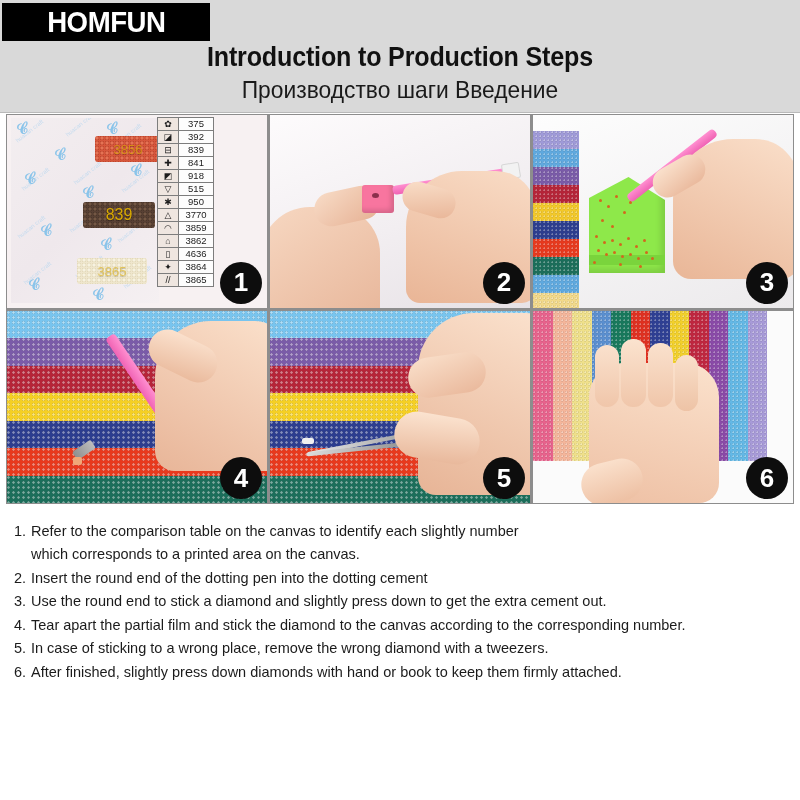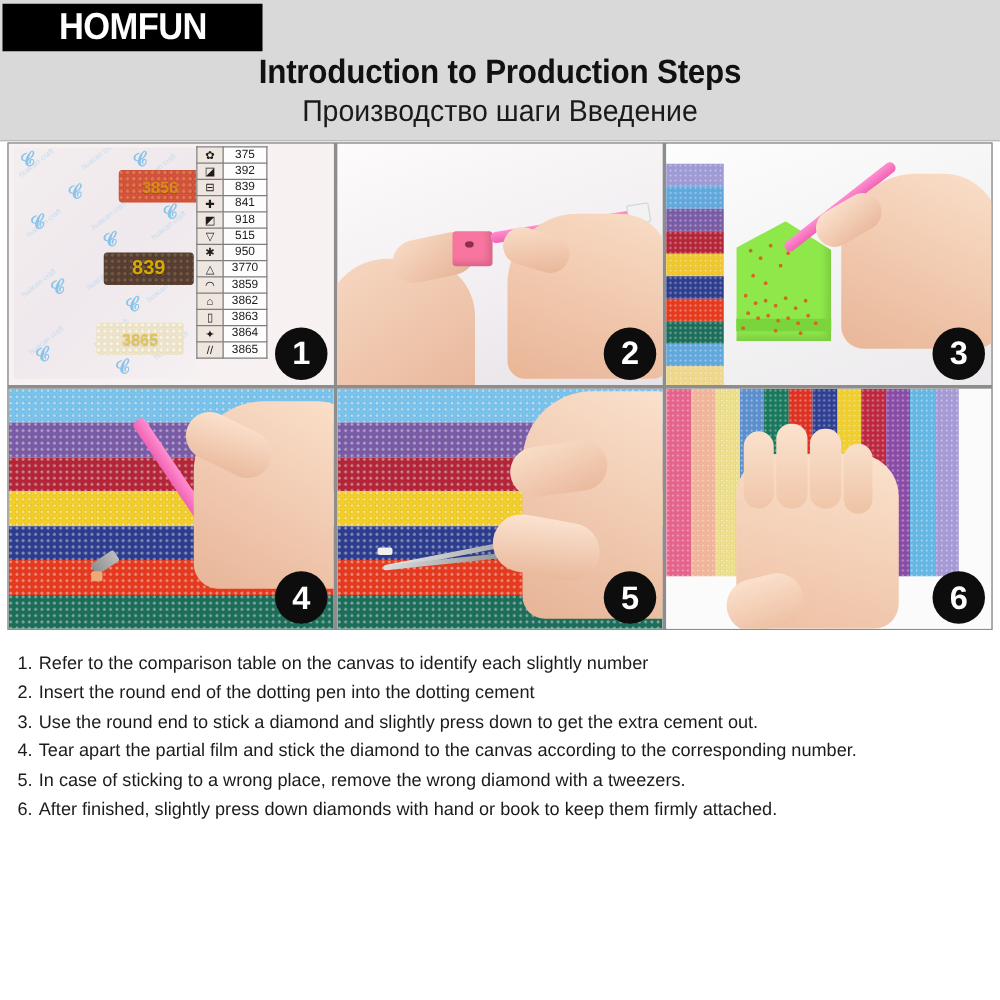--- a/index.html
+++ b/index.html
@@ -74,21 +74,21 @@
   }
   .wm{
     position:absolute;color:#bfd9ef;font-size:6px;
     transform:rotate(-38deg);white-space:nowrap;opacity:.85;
   }
   .swoosh{
     position:absolute;color:#7fc0ea;font-size:15px;font-weight:bold;
     transform:rotate(-20deg);opacity:.9;
   }
   .bag{position:absolute;border-radius:3px;display:flex;align-items:center;justify-content:center;}
-  .bag-label{font-weight:bold;color:#d8a900;font-size:16px;text-shadow:0 1px 1px rgba(0,0,0,.35);}
+  .bag-label{font-weight:normal;color:#d8a900;font-size:16px;text-shadow:0 1px 1px rgba(0,0,0,.35);}
   .bag-tex{position:absolute;inset:0;border-radius:3px;opacity:.55;}
 
   .chart{
     position:absolute;left:150px;top:2px;
     border-collapse:collapse;
     background:#fff;
     font-size:9px;
   }
   .chart td{
     border:1px solid #7d7d7d;
@@ -238,21 +238,21 @@
           <tr>
               <td class="sym">◠</td>
               <td class="num">3859</td>
             </tr>
           <tr>
               <td class="sym">⌂</td>
               <td class="num">3862</td>
             </tr>
           <tr>
               <td class="sym">▯</td>
-              <td class="num">3863</td>
+              <td class="num">4636</td>
             </tr>
           <tr>
               <td class="sym">✦</td>
               <td class="num">3864</td>
             </tr>
           <tr>
               <td class="sym">//</td>
               <td class="num">3865</td>
             </tr>
         </tbody>
@@ -470,20 +470,21 @@
     </div>
 
   </div>
 
   <div class="instructions">
 
     <div class="ins-item">
       <span class="ins-num">1.</span>
       <span class="ins-body">Refer to the comparison table on the canvas to identify each slightly number</span>
     </div>
+    <div class="ins-line2">which corresponds to a printed area on the canvas.</div>
 
     <div class="ins-item">
       <span class="ins-num">2.</span>
       <span class="ins-body">Insert the round end of the dotting pen into the dotting cement</span>
     </div>
 
     <div class="ins-item">
       <span class="ins-num">3.</span>
       <span class="ins-body">Use the round end to stick a diamond and slightly press down to get the extra cement out.</span>
     </div>

